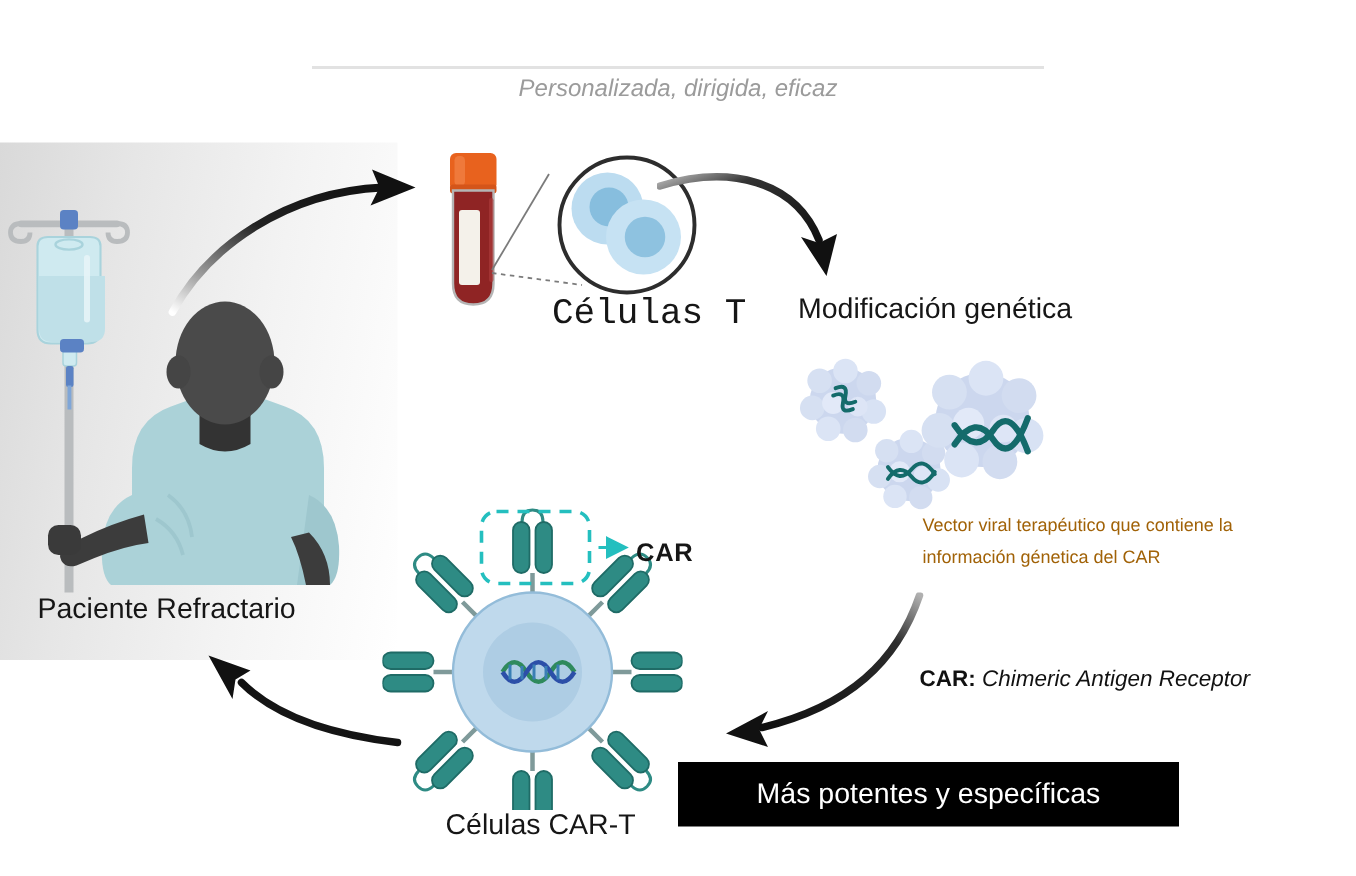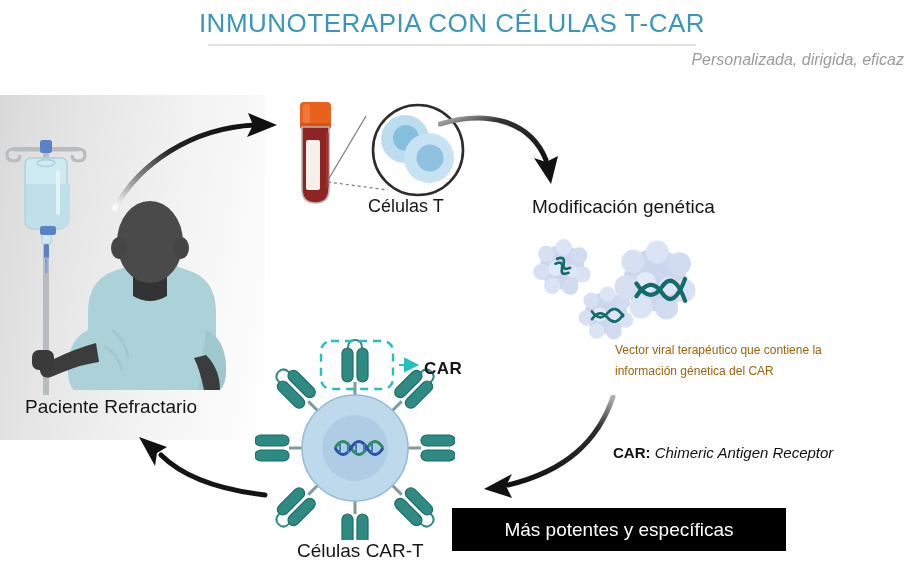--- a/index.html
+++ b/index.html
@@ -43,37 +43,37 @@
     position: absolute;
     left: 208px; top: 44px;
     width: 488px; height: 2px;
     background: #e2e2e2;
     z-index: 5;
   }
   #subtitle {
     position: absolute;
     left: 0; top: 51px;
     width: 904px;
-    text-align: right;
+    text-align: center;
     font-size: 16px;
     font-style: italic;
     color: #9b9b9b;
     z-index: 5;
     white-space: nowrap;
   }
 
   
   .caption {
     position: absolute;
     color: #161616;
     white-space: nowrap;
     z-index: 6;
   }
   #cap-patient { left: 25px;  top: 396px; font-size: 19px; }
-  #cap-tcell   { left: 368px; top: 196px; font-size: 18px; }
+  #cap-tcell   { left: 368px; top: 196px; font-size: 24px; font-family: Liberation Mono, monospace; }
   #cap-modif   { left: 532px; top: 196px; font-size: 19px; }
   #cap-cart    { left: 297px; top: 540px; font-size: 19px; }
   #cap-car     { left: 424px; top: 359px; font-size: 17px; font-weight: bold; letter-spacing: .5px; }
 
   
   #vector-note {
     position: absolute;
     left: 615px; top: 340px;
     width: 250px;
     font-size: 12px;
@@ -107,21 +107,20 @@
     white-space: nowrap;
   }
 </style>
 </head>
 <body>
 
 <div id="canvas">
 
   <div class="bg-wash"></div>
 
-  <div id="title">INMUNOTERAPIA CON CÉLULAS T-CAR</div>
   <div id="title-rule"></div>
   <div id="subtitle">Personalizada,  dirigida,  eficaz</div>
 
   <svg class="layer" style="left:0px; top:100px;" width="250" height="330">
 
     <g>
       <rect x="43" y="45" width="6" height="250" fill="#b9bcbe"></rect>
       <rect x="12" y="47" width="68" height="4.5" rx="2" fill="#b9bcbe"></rect>
       <path d="M14 49 q-7 0 -7 6 q0 6 7 6 q6 0 6 -6" fill="none" stroke="#b9bcbe" stroke-width="3.2"></path>
       <path d="M78 49 q7 0 7 6 q0 6 -7 6 q-6 0 -6 -6" fill="none" stroke="#b9bcbe" stroke-width="3.2"></path>

